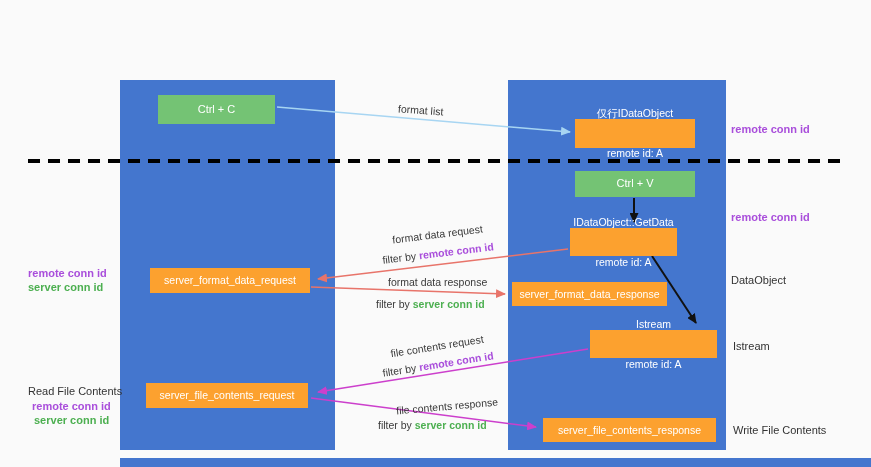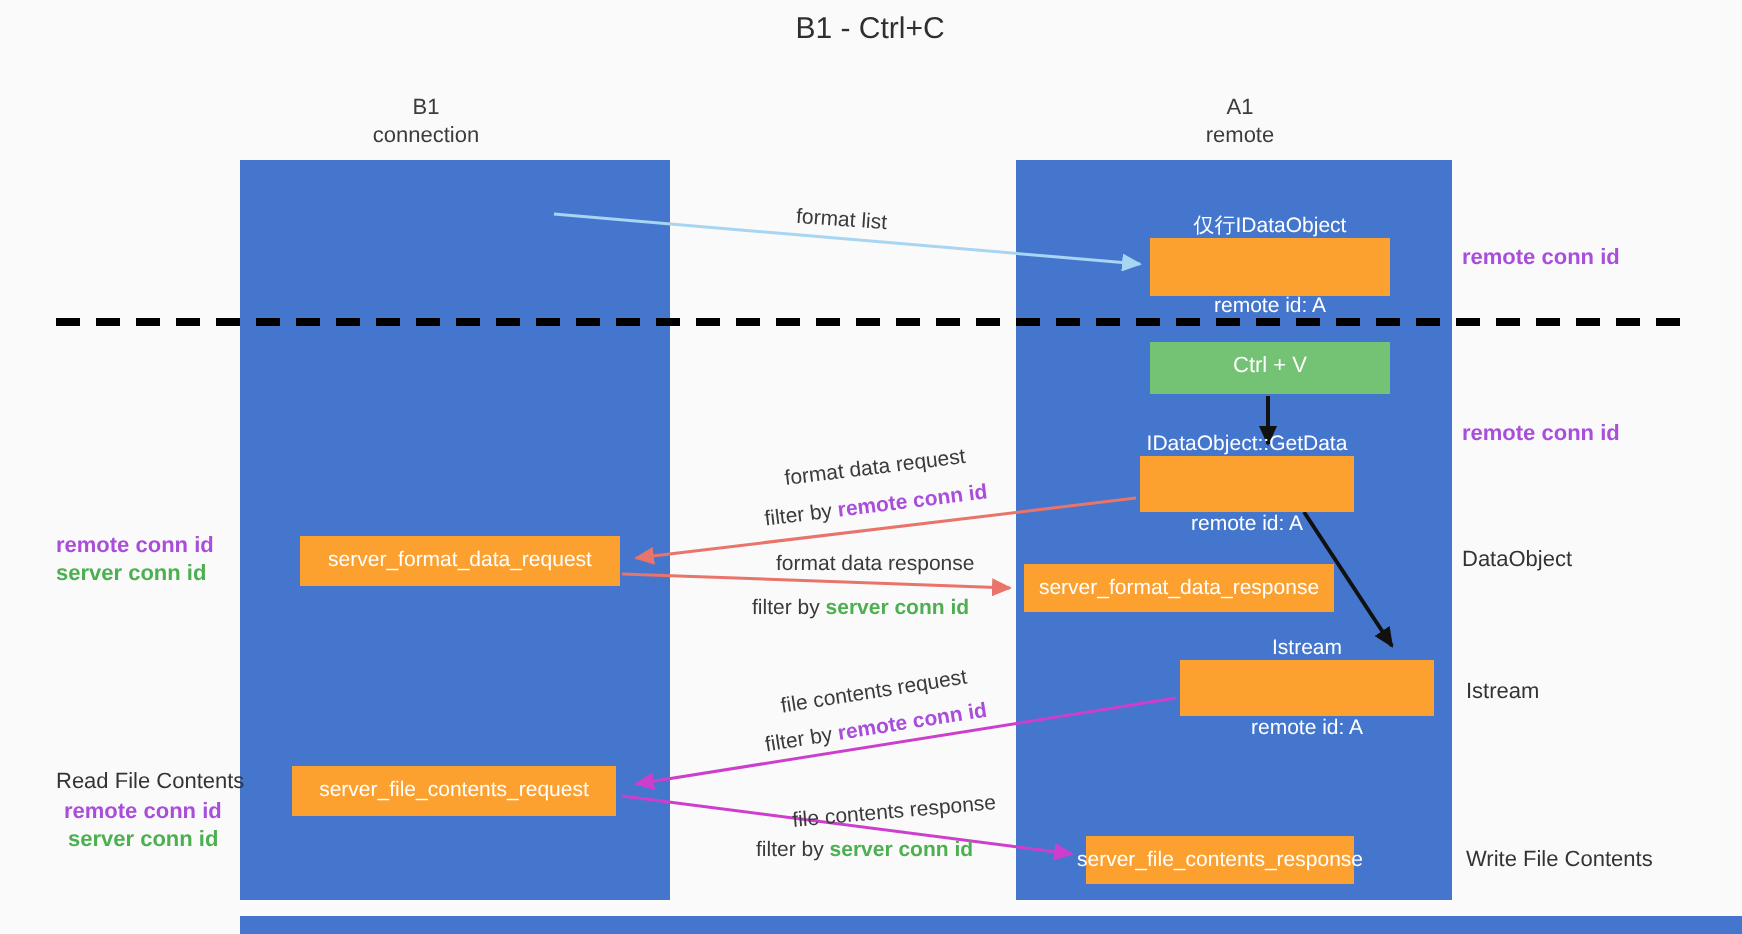--- a/index.html
+++ b/index.html
@@ -24,31 +24,22 @@
 </head>
 <body>
 
 <div class="canvas">
 
   <div class="lane" style="left:120px; top:80px; width:215px; height:370px;"></div>
   <div class="lane" style="left:508px; top:80px; width:218px; height:370px;"></div>
   <div class="lane" style="left:120px; top:458px; width:751px; height:9px;"></div>
 
   <div class="title">
-    <div>B1 - Ctrl+C</div>
   </div>
 
-  <div class="lane-header" style="left:158px; top:48px;">
-    <div>B1</div>
-    <div>connection</div>
-  </div>
-  <div class="lane-header" style="left:565px; top:48px;">
-    <div>A1</div>
-    <div>remote</div>
-  </div>
 
   <svg class="overlay" width="871" height="467">
     <defs>
       <marker id="m-blue" markerUnits="userSpaceOnUse" markerWidth="10" markerHeight="9" refX="9" refY="4.5" orient="auto">
         <path d="M0,0 L10,4.5 L0,9 z" fill="#A7D5F2"></path>
       </marker>
       <marker id="m-black" markerUnits="userSpaceOnUse" markerWidth="10" markerHeight="9" refX="9" refY="4.5" orient="auto">
         <path d="M0,0 L10,4.5 L0,9 z" fill="#111111"></path>
       </marker>
       <marker id="m-red" markerUnits="userSpaceOnUse" markerWidth="10" markerHeight="9" refX="9" refY="4.5" orient="auto">
@@ -69,20 +60,23 @@
 
     <line x1="568" y1="249" x2="318" y2="279" stroke="#E8746A" stroke-width="1.5" marker-end="url(#m-red)"></line>
 
     <line x1="311" y1="287" x2="505" y2="294" stroke="#E8746A" stroke-width="1.5" marker-end="url(#m-red)"></line>
 
     <line x1="588" y1="349" x2="318" y2="392" stroke="#CC3FCC" stroke-width="1.5" marker-end="url(#m-magenta)"></line>
 
     <line x1="311" y1="398" x2="536" y2="427" stroke="#CC3FCC" stroke-width="1.5" marker-end="url(#m-magenta)"></line>
   </svg>
 
+  <div class="node green" style="left:158px; top:95px; width:117px; height:29px;">
+    <span>Ctrl + C</span>
+  </div>
 
   <div class="node orange" style="left:575px; top:119px; width:120px; height:29px;">
     <span>仅行IDataObject</span>
     <span>remote id: A</span>
   </div>
 
   <div class="node green" style="left:575px; top:171px; width:120px; height:26px;">
     <span>Ctrl + V</span>
   </div>
 
@@ -101,21 +95,21 @@
 
   <div class="node orange" style="left:590px; top:330px; width:127px; height:28px;">
     <span>Istream</span>
     <span>remote id: A</span>
   </div>
 
   <div class="node orange" style="left:146px; top:383px; width:162px; height:25px;">
     <span>server_file_contents_request</span>
   </div>
 
-  <div class="node orange" style="left:543px; top:418px; width:134px; height:24px;">
+  <div class="node orange" style="left:543px; top:418px; width:173px; height:24px;">
     <span>server_file_contents_response</span>
   </div>
 
   <div class="arrow-label" style="left:398px; top:104px; transform:rotate(4deg);">format list</div>
 
   <div class="arrow-label" style="left:392px; top:228px; transform:rotate(-7deg);">format data request</div>
   <div class="arrow-label" style="left:382px; top:247px; transform:rotate(-7deg);">
     <span>filter by </span><span class="purple">remote conn id</span>
   </div>
 

